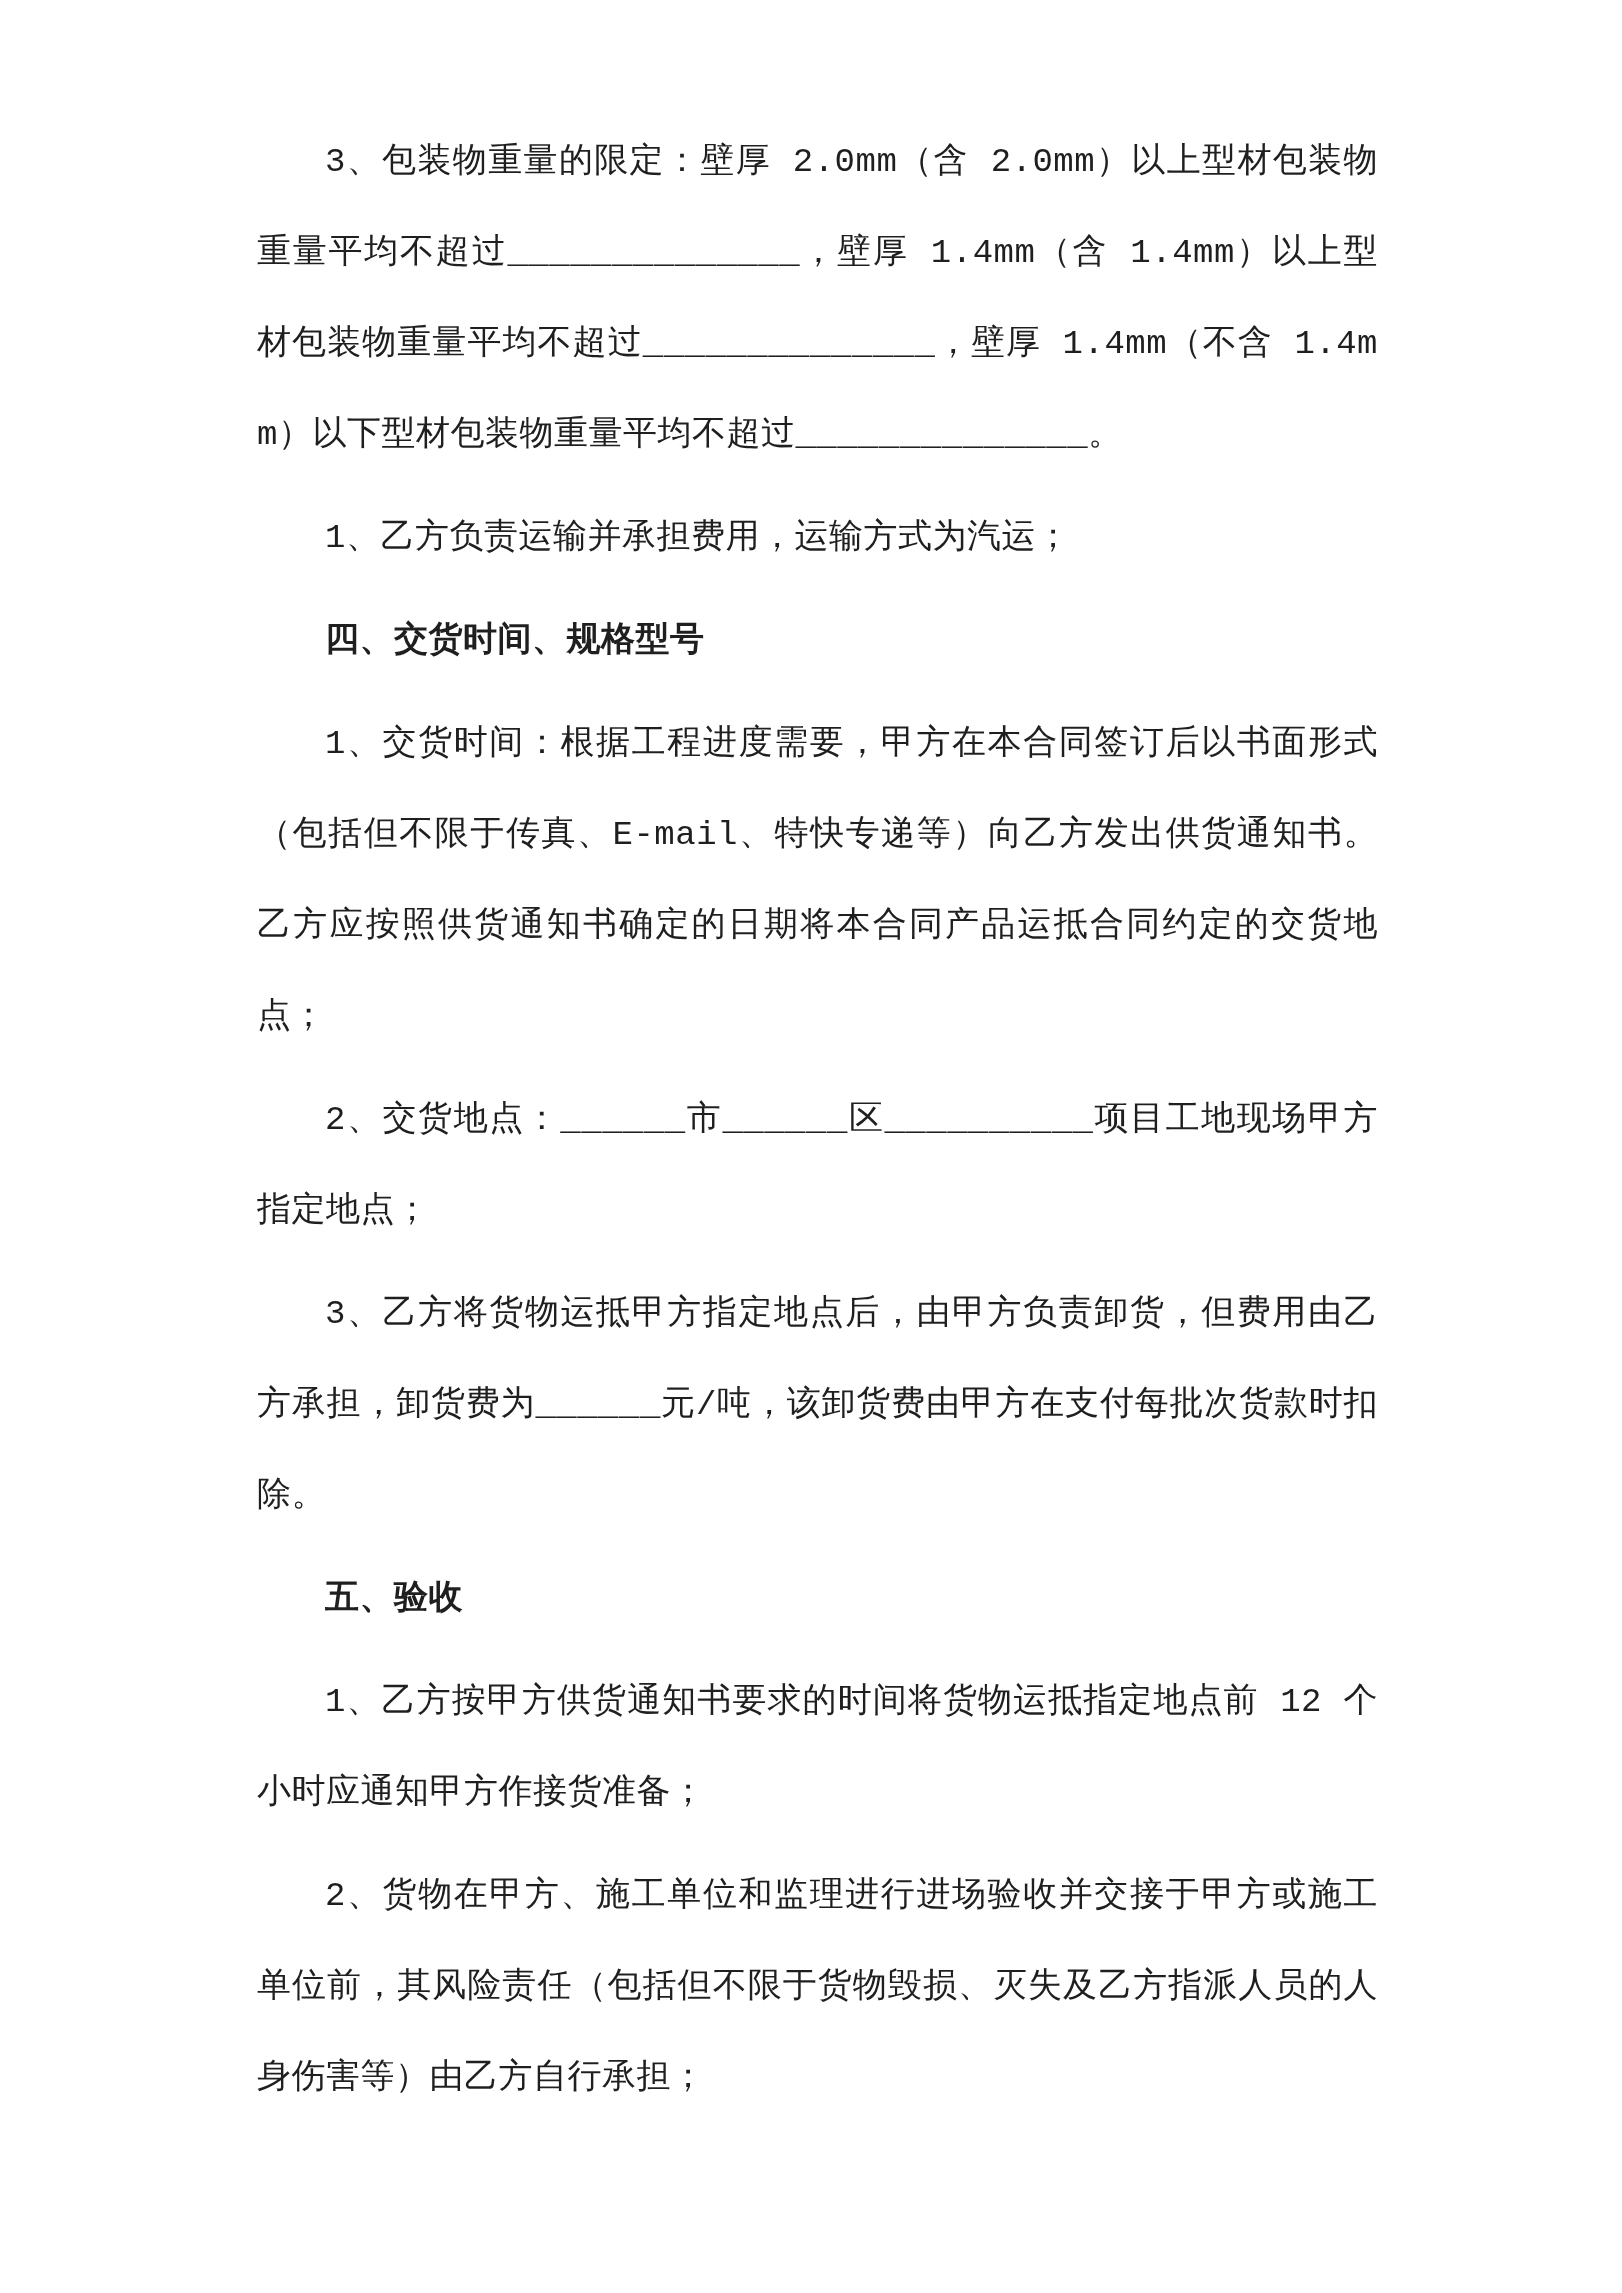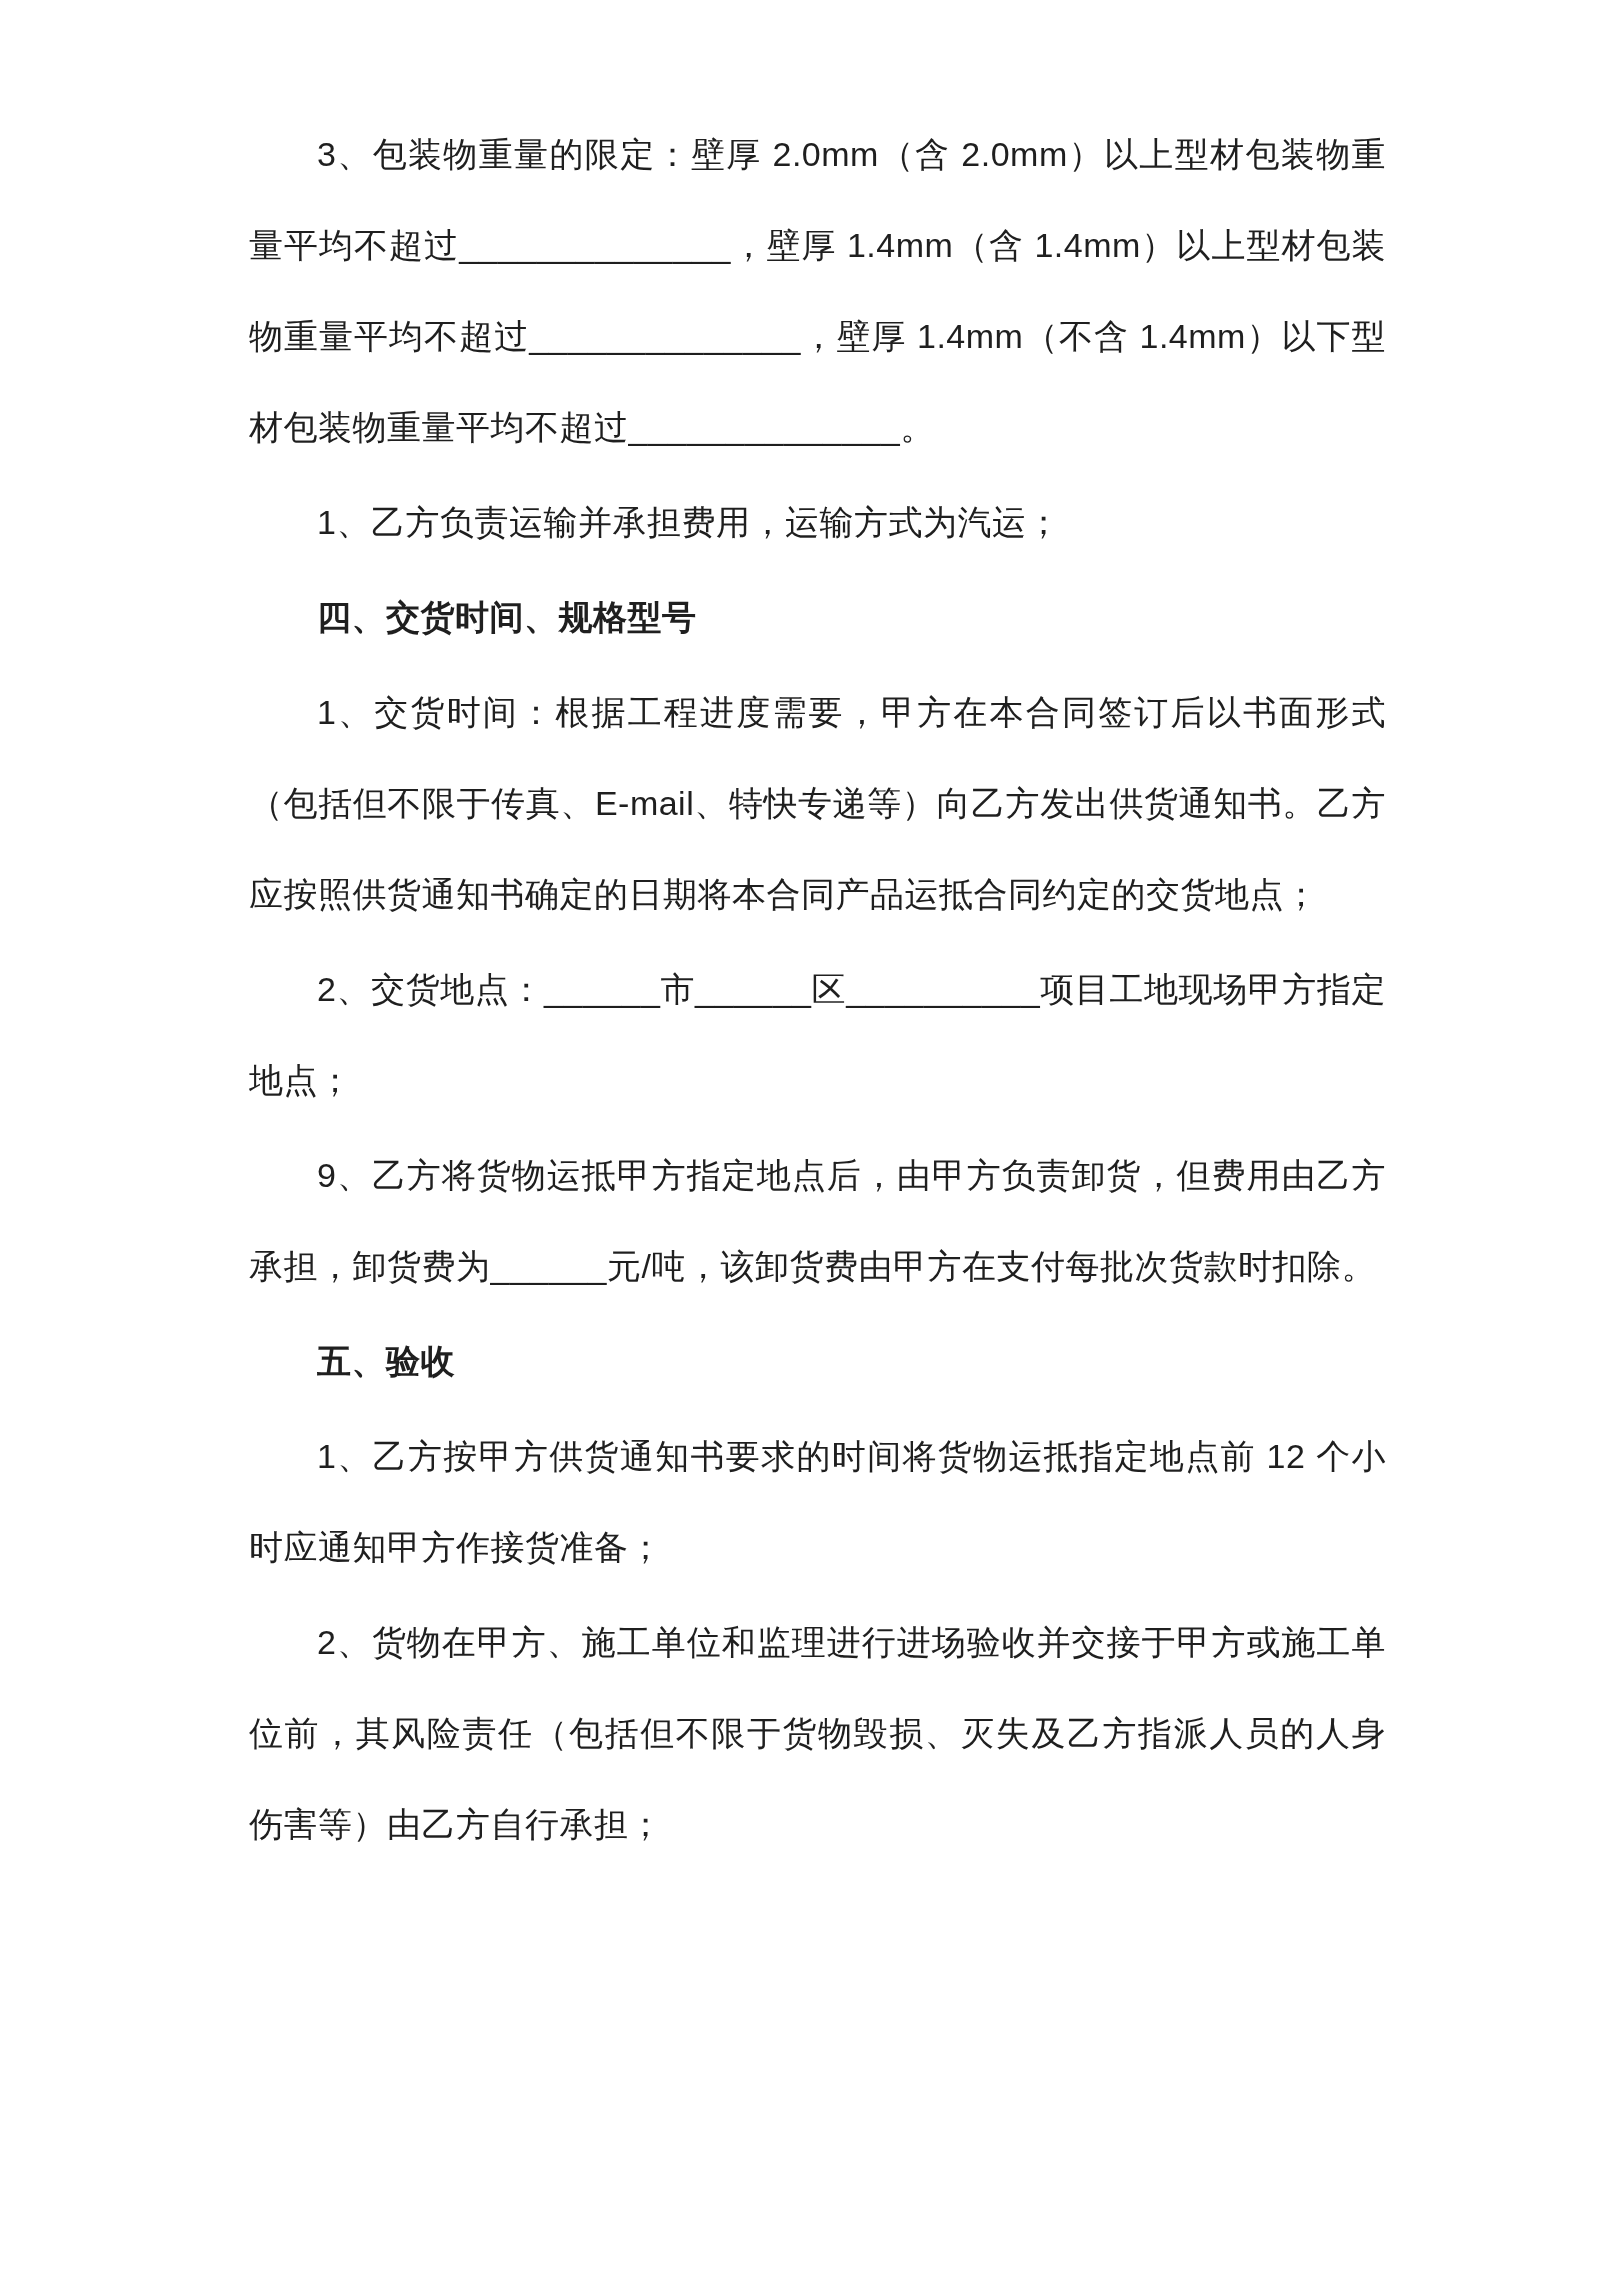--- a/index.html
+++ b/index.html
@@ -15,39 +15,40 @@
     background: #ffffff;
     box-sizing: border-box;
     padding: 105px 233px 0 245px;
     font-family: "Liberation Sans", "DejaVu Sans", sans-serif;
     font-size: 34px;
     line-height: 91px;
     color: #1f1f1f;
     overflow: hidden;
   }
   .para {
-    margin: 4px;
+    margin: 12px;
     text-indent: 2em;
     text-align: justify;
     letter-spacing: 0.5px;
     word-break: break-all;
+    font-family: Liberation Mono, monospace;
   }
   .heading {
     font-weight: bold;
   }
 </style>
 </head>
 <body>
 
 <div class="page">
   <div>
     <p class="para">3、包装物重量的限定：壁厚 2.0mm（含 2.0mm）以上型材包装物重量平均不超过______________，壁厚 1.4mm（含 1.4mm）以上型材包装物重量平均不超过______________，壁厚 1.4mm（不含 1.4mm）以下型材包装物重量平均不超过______________。</p>
     <p class="para">1、乙方负责运输并承担费用，运输方式为汽运；</p>
     <p class="para heading">四、交货时间、规格型号</p>
     <p class="para">1、交货时间：根据工程进度需要，甲方在本合同签订后以书面形式（包括但不限于传真、E-mail、特快专递等）向乙方发出供货通知书。乙方应按照供货通知书确定的日期将本合同产品运抵合同约定的交货地点；</p>
     <p class="para">2、交货地点：______市______区__________项目工地现场甲方指定地点；</p>
-    <p class="para">9、乙方将货物运抵甲方指定地点后，由甲方负责卸货，但费用由乙方承担，卸货费为______元/吨，该卸货费由甲方在支付每批次货款时扣除。</p>
+    <p class="para">3、乙方将货物运抵甲方指定地点后，由甲方负责卸货，但费用由乙方承担，卸货费为______元/吨，该卸货费由甲方在支付每批次货款时扣除。</p>
     <p class="para heading">五、验收</p>
     <p class="para">1、乙方按甲方供货通知书要求的时间将货物运抵指定地点前 12 个小时应通知甲方作接货准备；</p>
     <p class="para">2、货物在甲方、施工单位和监理进行进场验收并交接于甲方或施工单位前，其风险责任（包括但不限于货物毁损、灭失及乙方指派人员的人身伤害等）由乙方自行承担；</p>
   </div>
 </div>
 
 
 </body></html>

